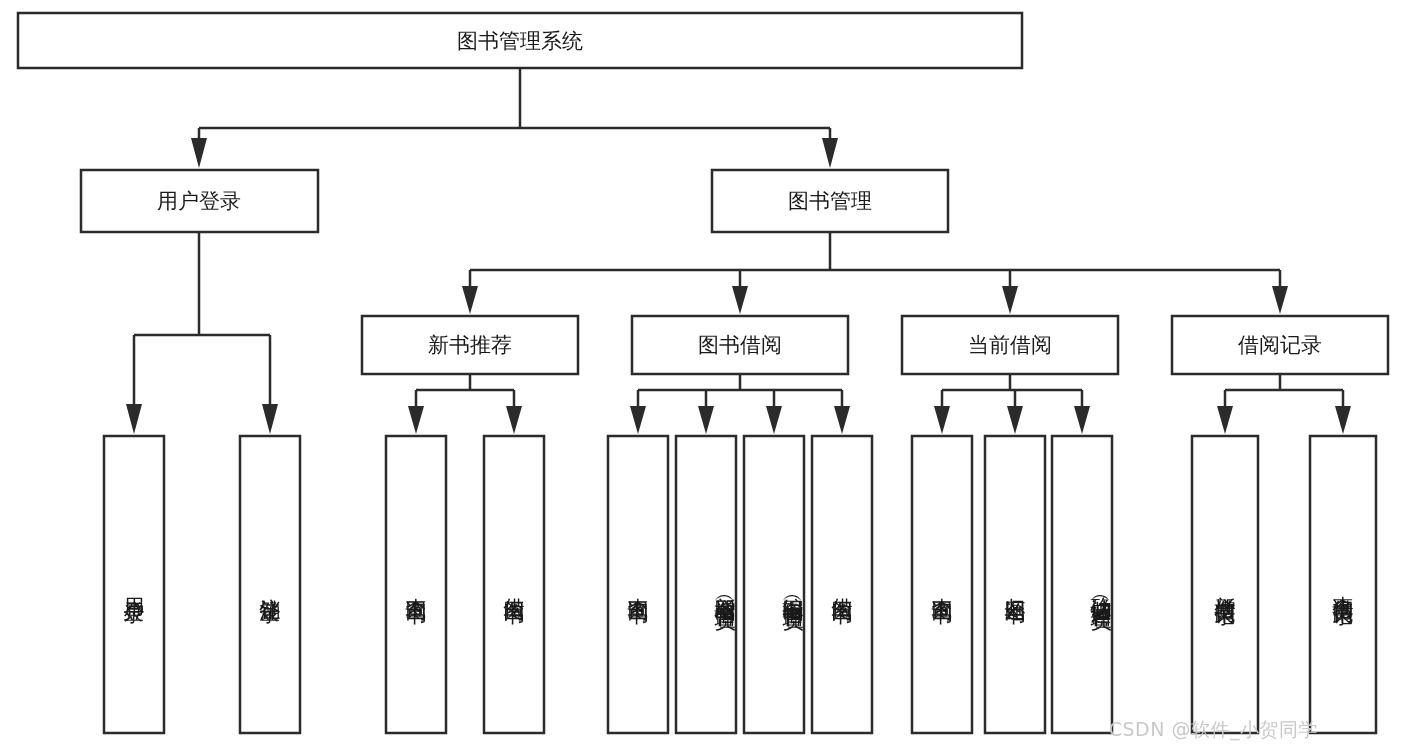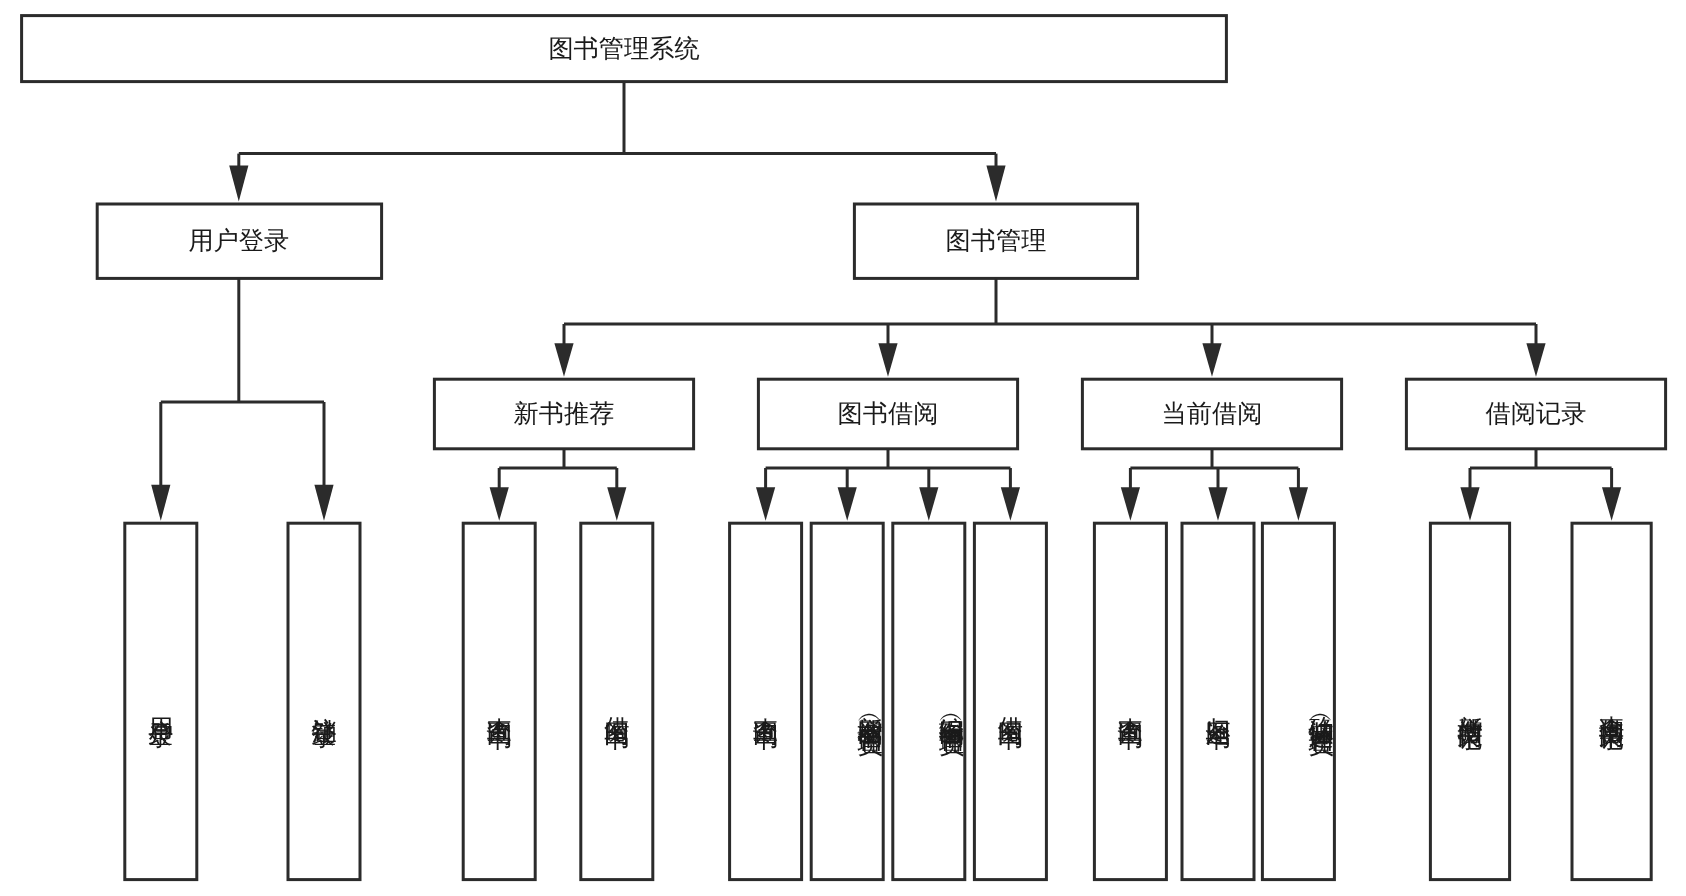--- a/index.html
+++ b/index.html
@@ -218,14 +218,15 @@
   <div class="leaf-label-wrap centered" style="left:912px; top:436px; width:60px; height:297px;">查询图书</div>
 
   <div class="leaf-label-wrap centered" style="left:985px; top:436px; width:60px; height:297px;">归还图书</div>
 
   <div class="leaf-label-wrap" style="left:1052px; top:444px; width:60px; height:289px;">确认归还（管理员）</div>
 
   <div class="leaf-label-wrap centered" style="left:1192px; top:436px; width:66px; height:297px;">新增借阅记录</div>
 
   <div class="leaf-label-wrap centered" style="left:1310px; top:436px; width:66px; height:297px;">查询借阅记录</div>
 
+  <div class="watermark">CSDN @软件_小贺同学</div>
 
 </div>
 
 </body></html>

